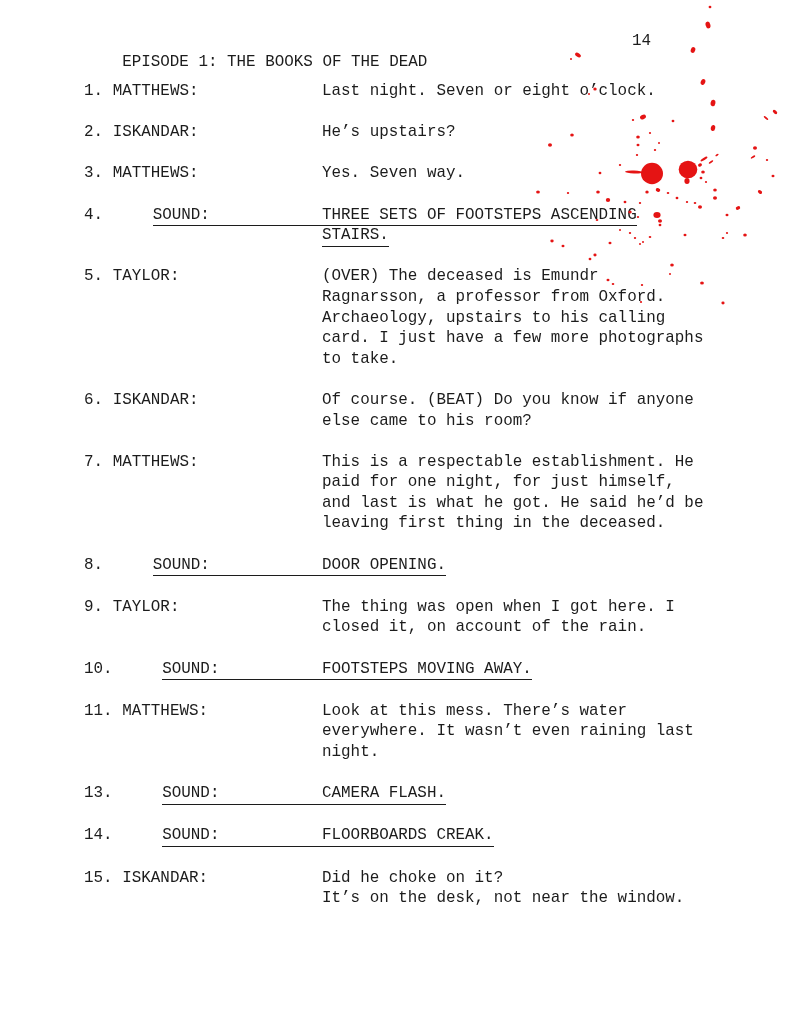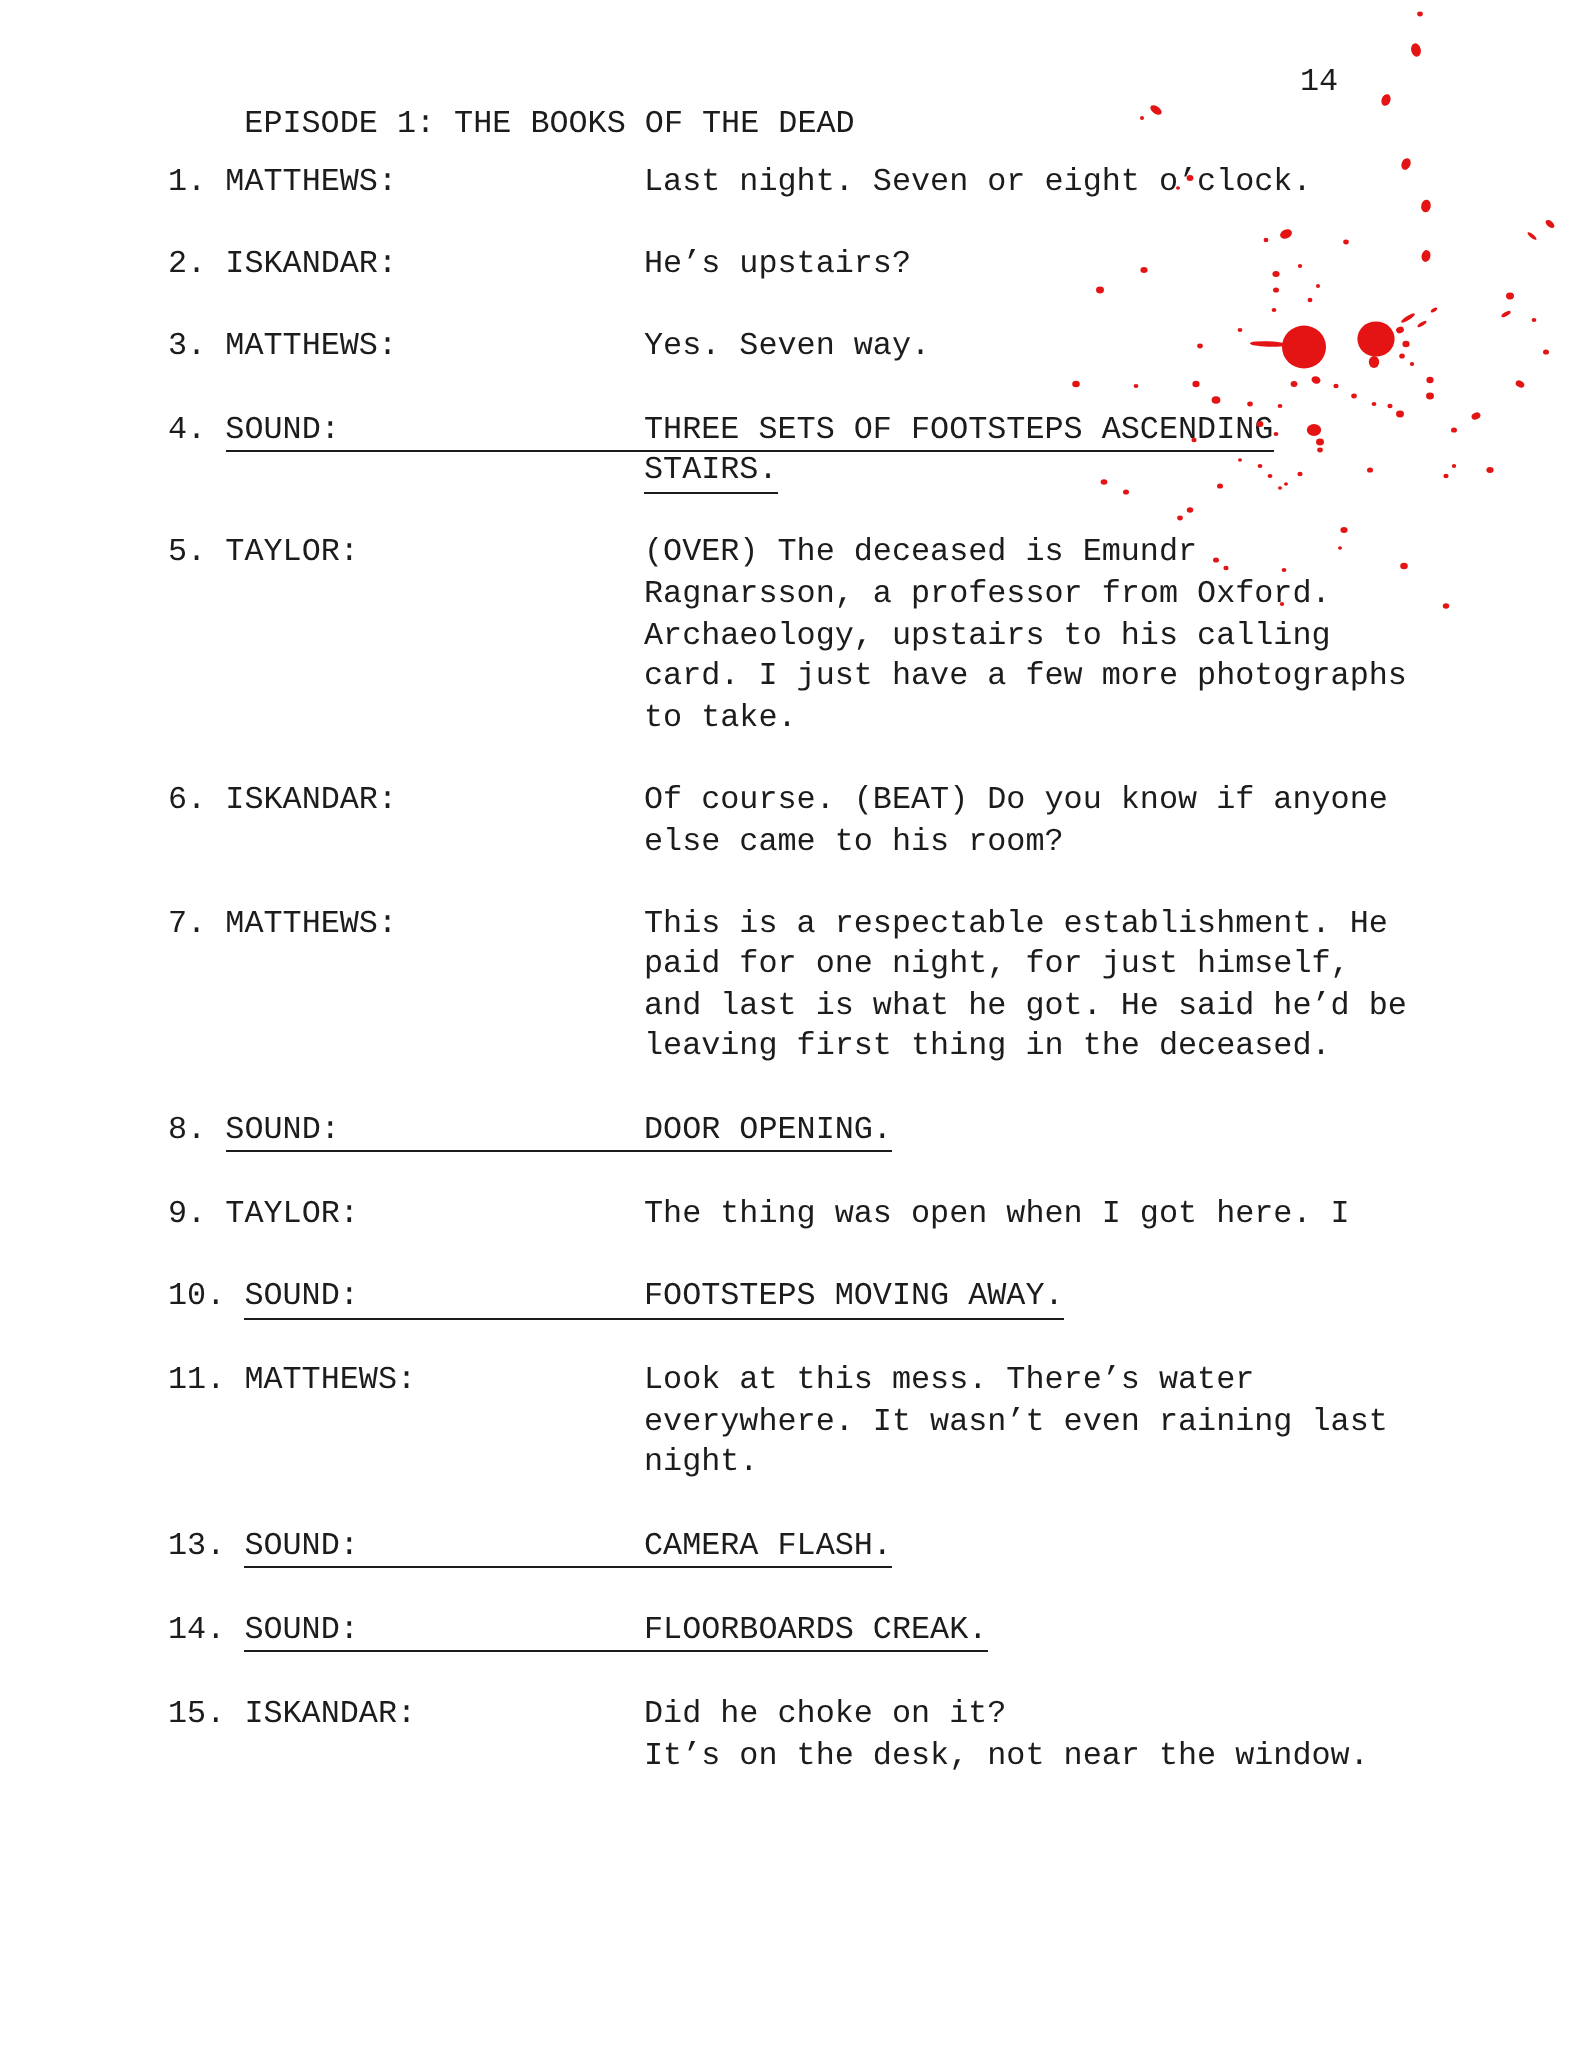--- a/index.html
+++ b/index.html
@@ -24,21 +24,21 @@
   }
   .header-row {
     position: absolute;
     left: 84px;
     top: 31px;
     width: 640px;
     white-space: pre;
   }
   .page-num {
     position: absolute;
-    left: 566px;
+    left: 548px;
     top: 0;
   }
   .cues {
     position: absolute;
     left: 84px;
     top: 81px;
     width: 640px;
   }
   .cue {
     display: flex;
@@ -54,20 +54,21 @@
   }
   .cue-num {
     padding-right: 9.6px;
     white-space: pre;
   }
   .cue-speaker-wrap { white-space: pre; }
   .cue.sound .cue-speaker-wrap {
     flex: 1;
     height: 20.6px;
     border-bottom: 1.6px solid #1c1c1c;
+    margin-left: 40px;
   }
   .cue-text {
     width: 390px;
     flex: 0 0 390px;
   }
   .cue-text .line {
     height: 20.6px;
     white-space: pre;
   }
   .cue.sound .cue-text .line > span {
@@ -147,20 +148,21 @@
       <div class="cue sound">
         <div class="cue-label"><span class="cue-num">8.</span><span class="cue-speaker-wrap"><span class="cue-speaker">SOUND:</span></span></div>
         <div class="cue-text">
           <div class="line"><span>DOOR OPENING.</span></div>
         </div>
       </div>
       <div class="cue dialogue">
         <div class="cue-label"><span class="cue-num">9.</span><span class="cue-speaker-wrap"><span class="cue-speaker">TAYLOR:</span></span></div>
         <div class="cue-text">
           <div class="line"><span>The thing was open when I got here. I</span></div>
+          <div class="line"><span>closed it, on account of the rain.</span></div>
         </div>
       </div>
       <div class="cue sound">
         <div class="cue-label"><span class="cue-num">10.</span><span class="cue-speaker-wrap"><span class="cue-speaker">SOUND:</span></span></div>
         <div class="cue-text">
           <div class="line"><span>FOOTSTEPS MOVING AWAY.</span></div>
         </div>
       </div>
       <div class="cue dialogue">
         <div class="cue-label"><span class="cue-num">11.</span><span class="cue-speaker-wrap"><span class="cue-speaker">MATTHEWS:</span></span></div>

